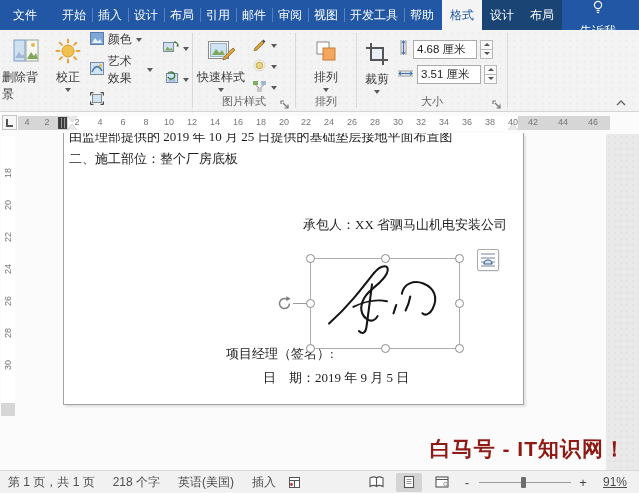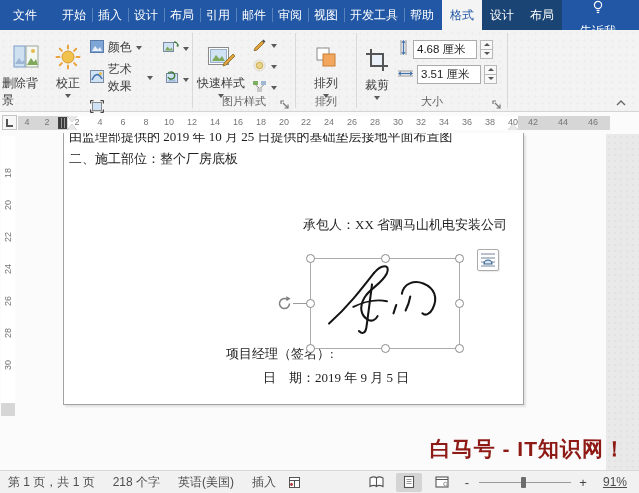--- a/index.html
+++ b/index.html
@@ -18,26 +18,26 @@
   .tab.active { background:#F4F4F4; color:#2157A4; }
   .tab.tellme { margin-left:12px; gap:5px;flex-direction:column; }
 
   
   .ribbon { position:absolute; left:0; top:30px; width:639px; height:82px; background:#F3F3F4;
     border-bottom:1px solid #D5D5D5; display:flex; align-items:stretch;
     background-image: radial-gradient(rgba(0,0,0,0.025) 1px, transparent 1.2px); background-size:7px 7px; }
   .group { position:relative; height:100%; }
   .vsep { width:1px; background:#D9D9D9; margin:3px 0; }
   .glabel { position:absolute; bottom:2px; left:0; right:0; text-align:center; font-size:11px; color:#5F5F5F; }
-  .big-btn { display:flex; flex-direction:column; align-items:center; width:56px; padding-top:14px; gap:2px;
+  .big-btn { display:flex; flex-direction:column; align-items:center; width:56px; padding-top:8px; gap:2px;
     font-size:12px; color:#3B3B3B; border-radius:2px; }
   .dd { width:0; height:0; border-left:3.5px solid transparent; border-right:3.5px solid transparent; border-top:4px solid #5a5a5a; }
   .mini-btn { display:flex; align-items:center; gap:4px; font-size:12px; color:#3B3B3B; padding:1px 3px; border-radius:2px; }
   .g-adjust { width:192px; display:flex; }
-  .mini-col { display:flex; flex-direction:column; gap:3px; padding-top:8px; }
+  .mini-col { display:flex; flex-direction:column; gap:3px; }
   .mini-col2 { display:flex; flex-direction:column; gap:12px; padding-top:9px; margin-left:4px; }
   .g-styles { width:102px; display:flex; }
   .g-arrange { width:60px; display:flex; justify-content:center; }
   .g-size { width:150px; }
   .launcher { position:absolute; right:4px; bottom:3px; width:11px; height:11px; }
   .size-row { position:absolute; left:40px; display:flex; align-items:center; gap:3px; }
   .size-row input { width:64px; height:19px; border:1px solid #ABABAB; font-size:11.5px; padding:0 3px;
     font-family:"Liberation Sans",sans-serif; color:#222; background:#fff; }
   .spin { display:flex; flex-direction:column; }
   .spin div { width:13px; height:9.5px; border:1px solid #B9B9B9; background:#F8F8F8; display:flex; align-items:center; justify-content:center; }

